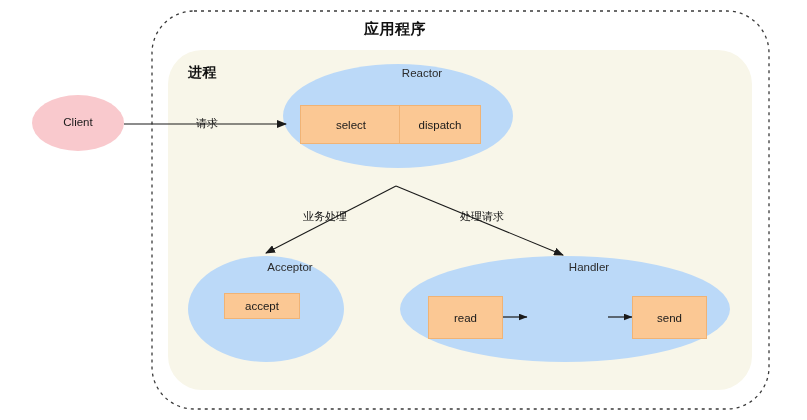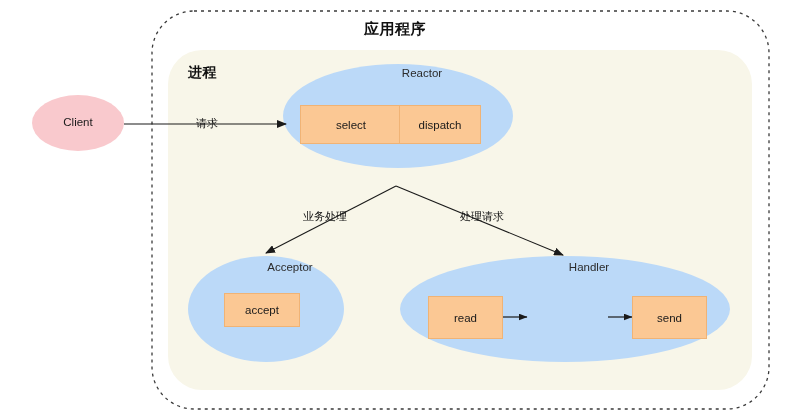--- a/index.html
+++ b/index.html
@@ -123,21 +123,21 @@
 
   <div class="process-title">进程</div>
 
   <div class="client-label">Client</div>
 
   <div class="ellipse-label" style="left:398px; top:67px;">Reactor</div>
   <div class="box" style="left:300px; top:105px; width:102px; height:39px;">select</div>
   <div class="box" style="left:399px; top:105px; width:82px; height:39px;">dispatch</div>
 
   <div class="ellipse-label" style="left:266px; top:261px;">Acceptor</div>
-  <div class="box" style="left:224px; top:293px; width:76px; height:34px;">accept</div>
+  <div class="box" style="left:224px; top:293px; width:76px; height:26px;">accept</div>
 
   <div class="ellipse-label" style="left:565px; top:261px;">Handler</div>
   <div class="box" style="left:428px; top:296px; width:75px; height:43px;">read</div>
   <div class="box" style="left:632px; top:296px; width:75px; height:43px;">send</div>
 
   <div class="edge-label" style="left:207px; top:116px;">请求</div>
   <div class="edge-label" style="left:325px; top:209px;">业务处理</div>
   <div class="edge-label" style="left:482px; top:209px;">处理请求</div>
 
 </div>

